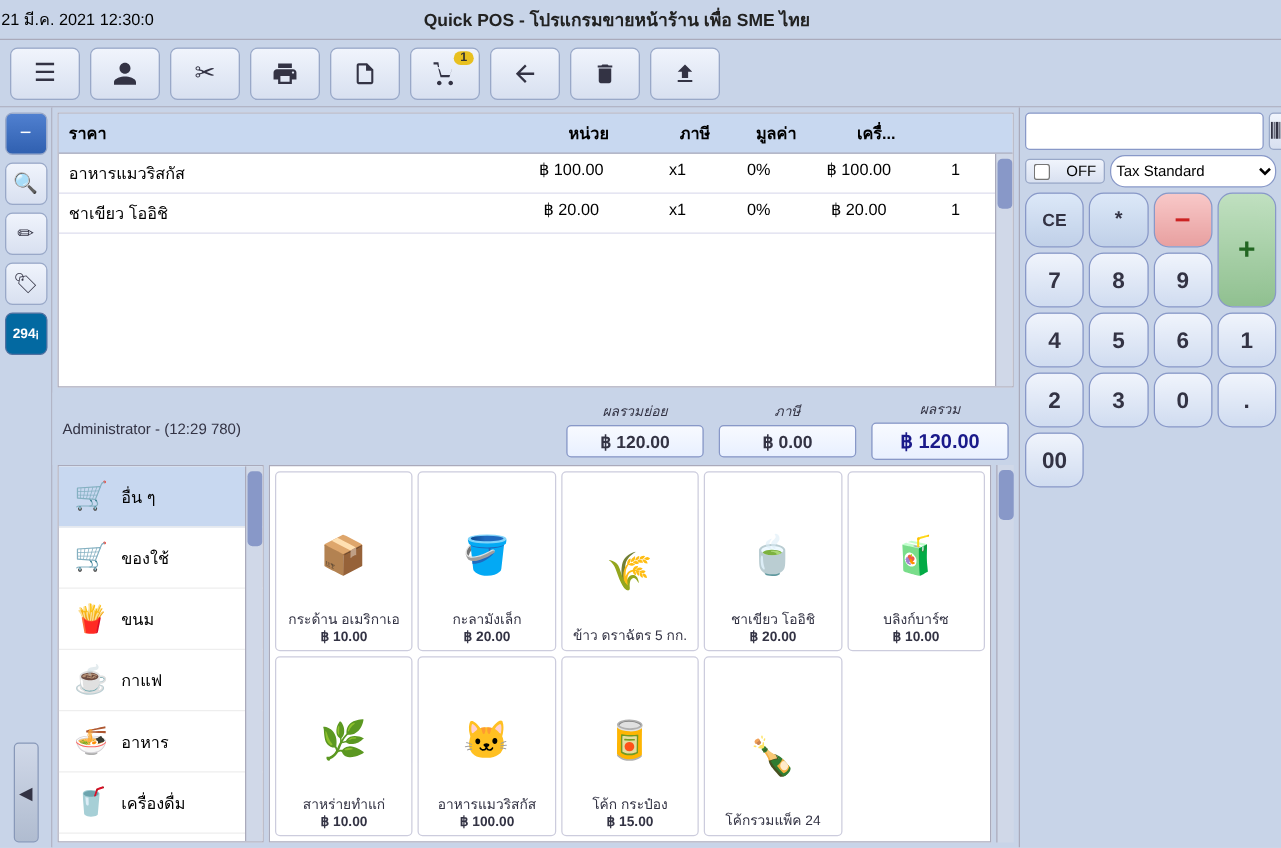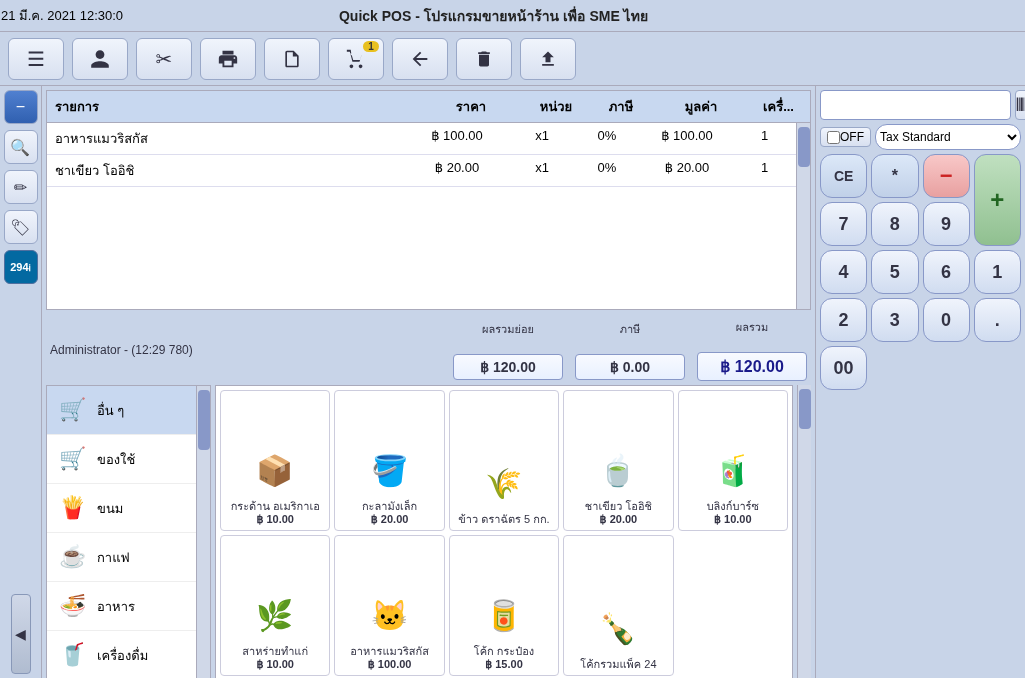--- a/index.html
+++ b/index.html
@@ -171,21 +171,21 @@
     
     #summary {
       background: #c8d4e8;
       padding: 4px 8px;
       display: flex;
       align-items: center;
       gap: 12px;
     }
     #summary .admin-info { font-size: 12px; color: #334; margin-right: auto; }
     .summary-box { display: flex; flex-direction: column; align-items: center; }
-    .summary-label { font-size: 11px; color: #334; margin-bottom: 16px; }
+    .summary-label { font-size: 11px; color: #334; margin-bottom: 2px; font-style: italic; }
     .summary-value {
       background: linear-gradient(to bottom, #f8faff, #e8f0ff);
       border: 1px solid #8898c8;
       border-radius: 4px;
       padding: 4px 16px;
       font-size: 14px;
       font-weight: bold;
       color: #334;
       min-width: 110px;
       text-align: center;
@@ -240,21 +240,21 @@
       flex-direction: column;
       align-items: center;
       justify-content: flex-end;
       padding: 4px;
       cursor: pointer;
       background: white;
       min-height: 90px;
       position: relative;
     }
     .product-img { width: 60px; height: 55px; display: flex; align-items: center; justify-content: center; font-size: 30px; margin-bottom: 2px; }
-    .product-name { font-size: 11px; text-align: center; color: #334; line-height: 1.2; }
+    .product-name { font-size: 11px; text-align: center; color: #334; line-height: 1.2; margin-top: 16px; }
     .product-price { font-size: 11px; color: #334; font-weight: bold; }
 
     
     #right-panel {
       width: 210px;
       background: #c8d4e8;
       border-left: 1px solid #aab;
       display: flex;
       flex-direction: column;
       padding: 4px;
@@ -286,21 +286,21 @@
       font-size: 13px;
     }
     .tax-row {
       display: flex;
       gap: 4px;
       align-items: center;
     }
     .tax-checkbox-label {
       display: flex;
       align-items: center;
-      gap: 0;
+      gap: 13px;
       background: linear-gradient(to bottom, #f0f4fc, #d8e0f0);
       border: 1px solid #99a8c8;
       border-radius: 4px;
       padding: 2px 6px;
       font-size: 12px;
       cursor: pointer;
     }
     .tax-select {
       flex: 1;
       height: 26px;
@@ -411,21 +411,20 @@
       <span>294</span>
       <span style="font-size:9px">ℹ</span>
     </div>
     <div class="arrow-left-btn">◀</div>
   </div>
 
   <div id="center">
 
     <div id="order-table-container">
       <div class="order-table-header">
-        <span>รายการ</span>
         <span>ราคา</span>
         <span>หน่วย</span>
         <span>ภาษี</span>
         <span>มูลค่า</span>
         <span>เครื่...</span>
       </div>
       <div class="table-with-scroll">
         <div class="order-rows">
           <div class="order-row">
             <span>อาหารแมวริสกัส</span>

